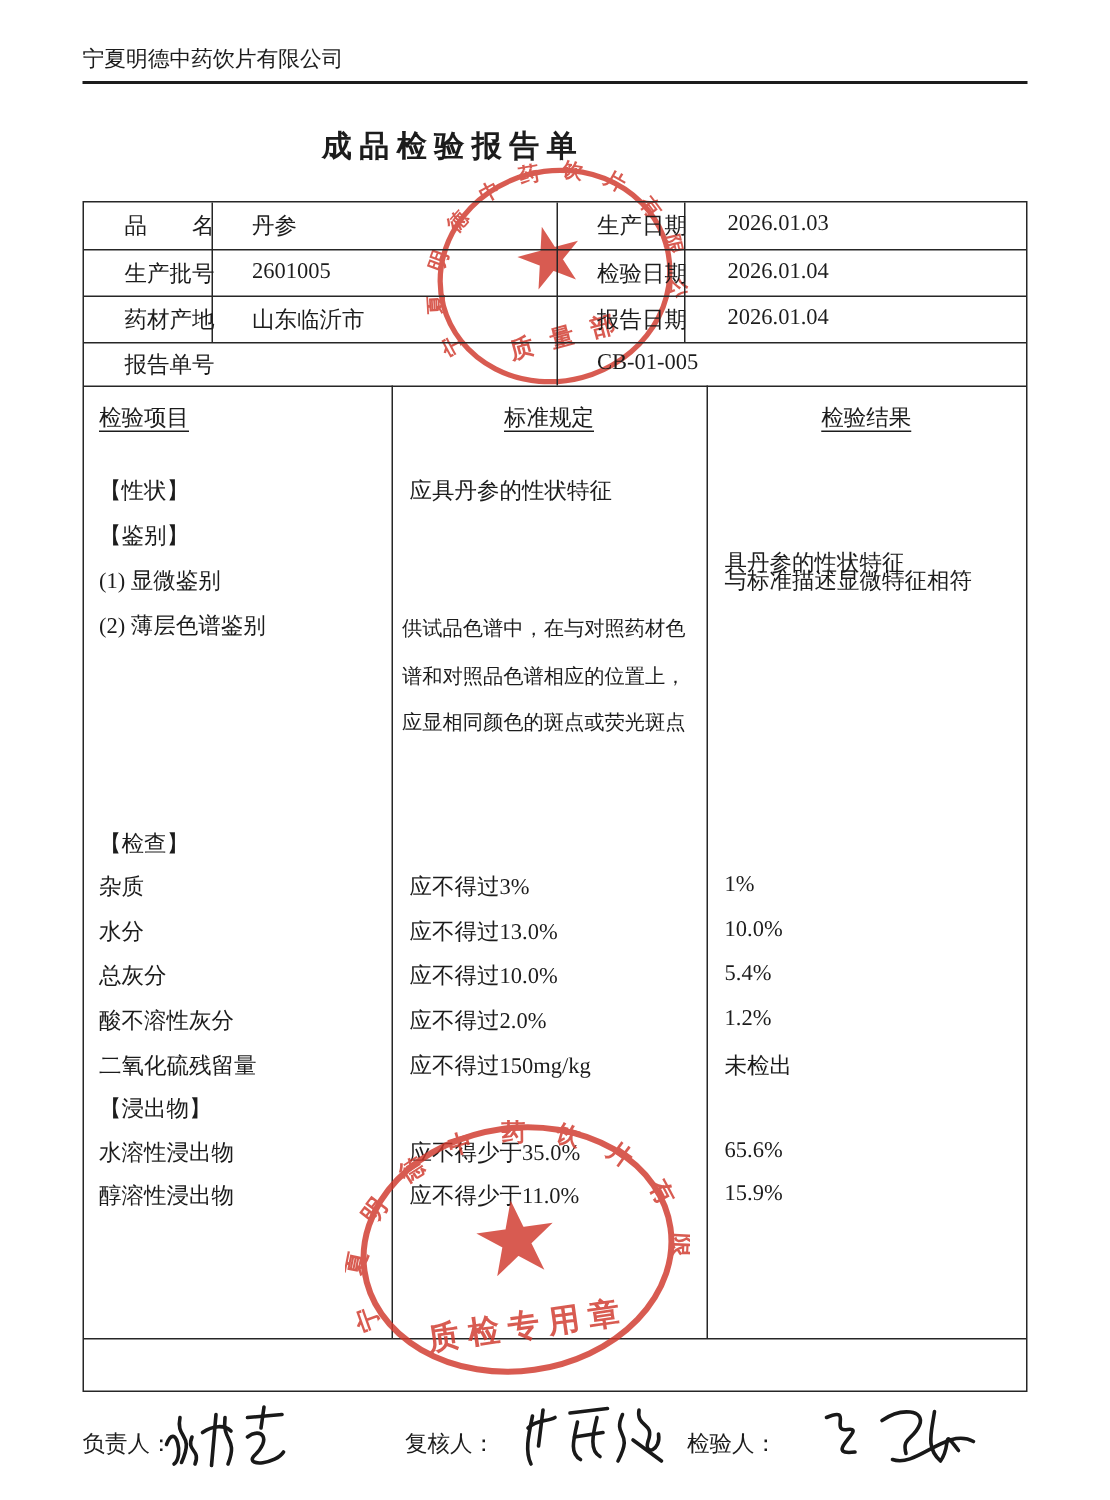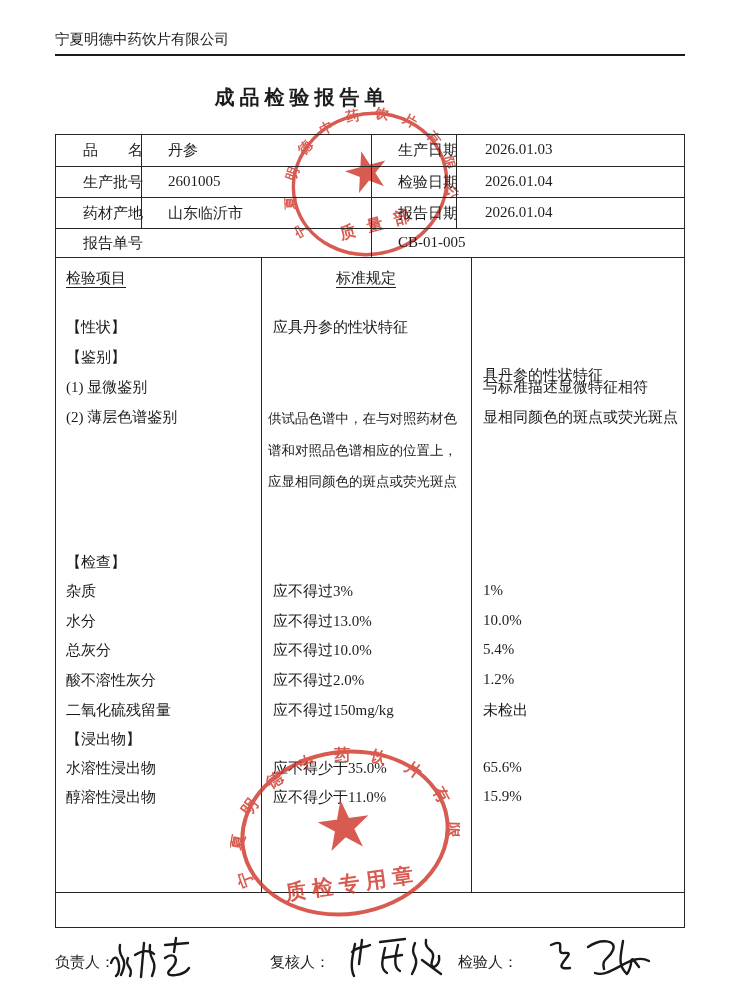--- a/index.html
+++ b/index.html
@@ -88,33 +88,33 @@
     <span class="cellttext" style="left:10px;top:69px;">药材产地</span>
     <span class="cellttext" style="left:95px;top:69px;">山东临沂市</span>
     <span class="cellttext" style="left:325px;top:69px;">报告日期</span>
     <span class="cellttext" style="left:412px;top:69px;">2026.01.04</span>
 
     <span class="cellttext" style="left:10px;top:99px;">报告单号</span>
     <span class="cellttext" style="left:325px;top:99px;">CB-01-005</span>
 
     <span class="col-head" style="left:10px;top:134px;">检验项目</span>
     <span class="col-head ctr" style="left:205px;width:210px;top:134px;">标准规定</span>
+    <span class="col-head ctr" style="left:415px;width:213px;top:134px;">检验结果</span>
 
     <span class="item-line" style="left:10px;top:183px;">【性状】</span>
     <span class="item-line" style="left:217px;top:183px;">应具丹参的性状特征</span>
     <span class="item-line" style="left:427px;top:183px;margin-top:48px;">具丹参的性状特征</span>
 
     <span class="item-line" style="left:10px;top:213px;">【鉴别】</span>
 
     <span class="item-line" style="left:10px;top:243px;">(1) 显微鉴别</span>
     <span class="item-line" style="left:427px;top:243px;">与标准描述显微特征相符</span>
 
     <span class="item-line" style="left:10px;top:273px;">(2) 薄层色谱鉴别</span>
     <span class="std-multi" style="left:212px;top:268px;">供试品色谱中，在与对照药材色谱和对照品色谱相应的位置上，应显相同颜色的斑点或荧光斑点</span>
-    <span class="item-line" style="left:427px;top:273px;">显相同颜色的斑点或荧光斑点</span>
 
     <span class="item-line" style="left:10px;top:418px;">【检查】</span>
 
     <span class="item-line" style="left:10px;top:447px;">杂质</span>
     <span class="item-line" style="left:217px;top:447px;">应不得过3%</span>
     <span class="item-line" style="left:427px;top:447px;">1%</span>
 
     <span class="item-line" style="left:10px;top:477px;">水分</span>
     <span class="item-line" style="left:217px;top:477px;">应不得过13.0%</span>
     <span class="item-line" style="left:427px;top:477px;">10.0%</span>

